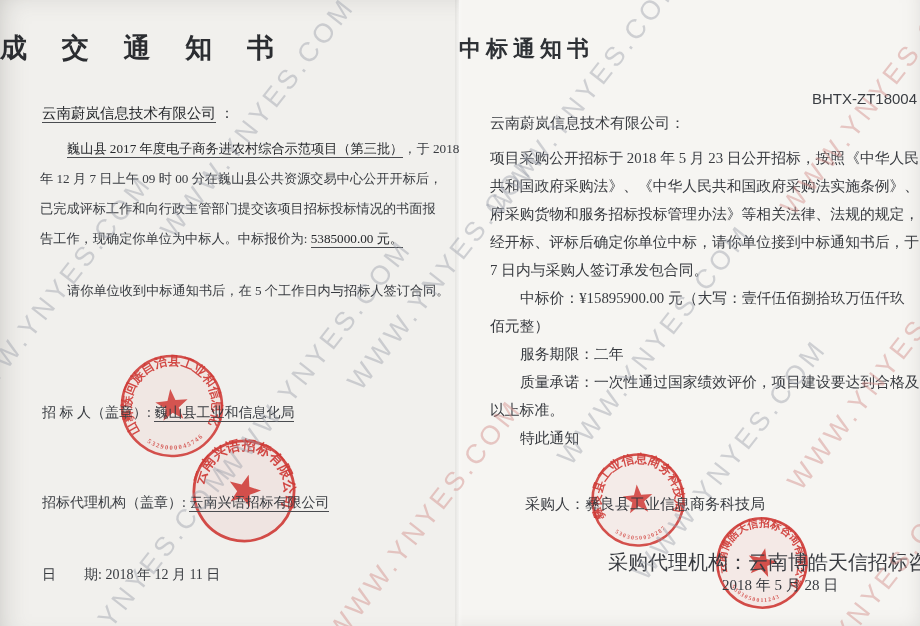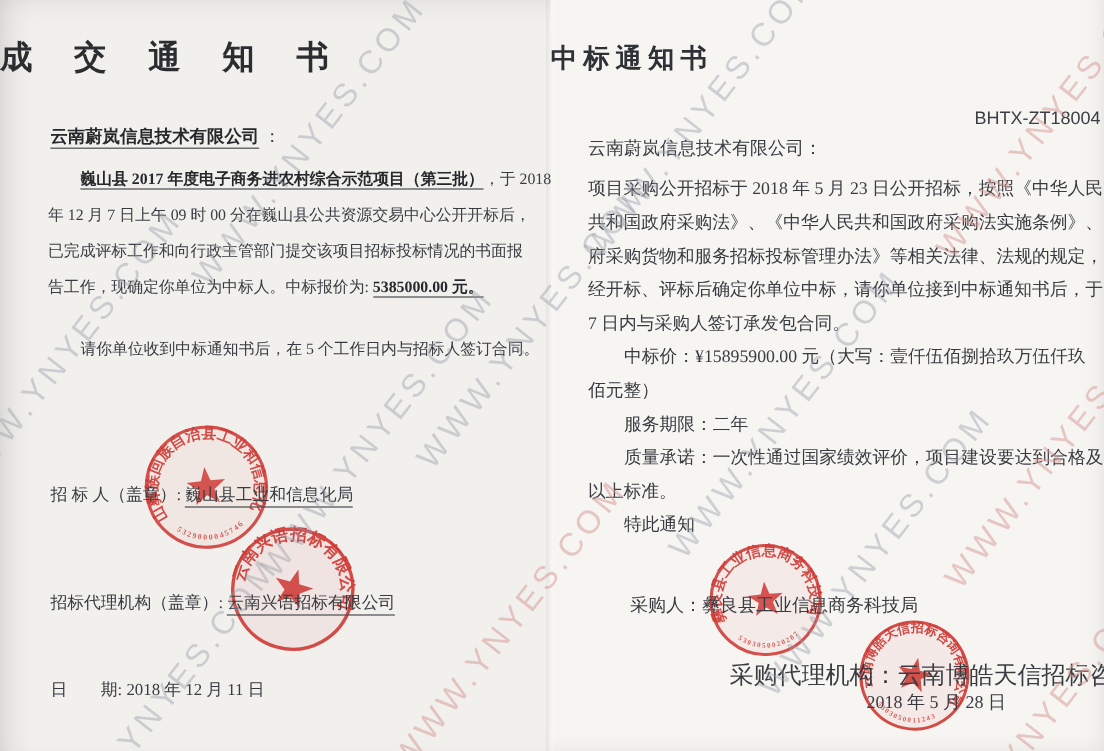--- a/index.html
+++ b/index.html
@@ -13,21 +13,21 @@
   .seam{position:absolute;left:455px;top:0;width:8px;height:626px;
         background:linear-gradient(90deg,rgba(0,0,0,.05),rgba(255,255,255,.25),rgba(0,0,0,0));}
 
   
   .txt{position:absolute;white-space:nowrap;z-index:3;}
   .doc-title-left{left:0;top:30px;width:459px;text-align:left;
         font-size:27px;font-weight:bold;letter-spacing:14px;color:#2b2d31;}
   .doc-title-right{left:459px;top:34px;width:461px;text-align:left;
         font-size:22px;font-weight:bold;letter-spacing:5px;color:#2e3135;}
   .u{border-bottom:1.3px solid #4a4c50;padding-bottom:1px;}
-  .b{font-weight:bold;color:#26282c;}
+  .b{font-weight:normal;color:#26282c;}
 
   .addr-left{left:42px;top:104px;font-size:14.5px;}
   .body-left{left:40px;top:134px;width:400px;font-size:13.2px;line-height:30px;z-index:3;position:absolute;}
   .body-left div{white-space:nowrap;}
   .ind-l{padding-left:27px;}
   .para2-l{margin-top:22px;}
 
   .bidder-line{left:42px;top:404px;font-size:14px;}
   .agency-line{left:42px;top:494px;font-size:14px;}
   .date-line-l{left:42px;top:566px;font-size:14px;}

